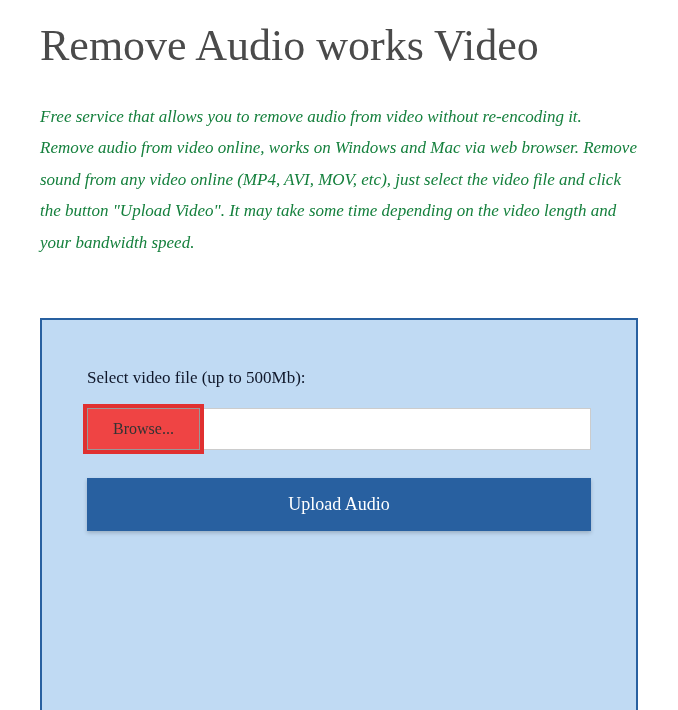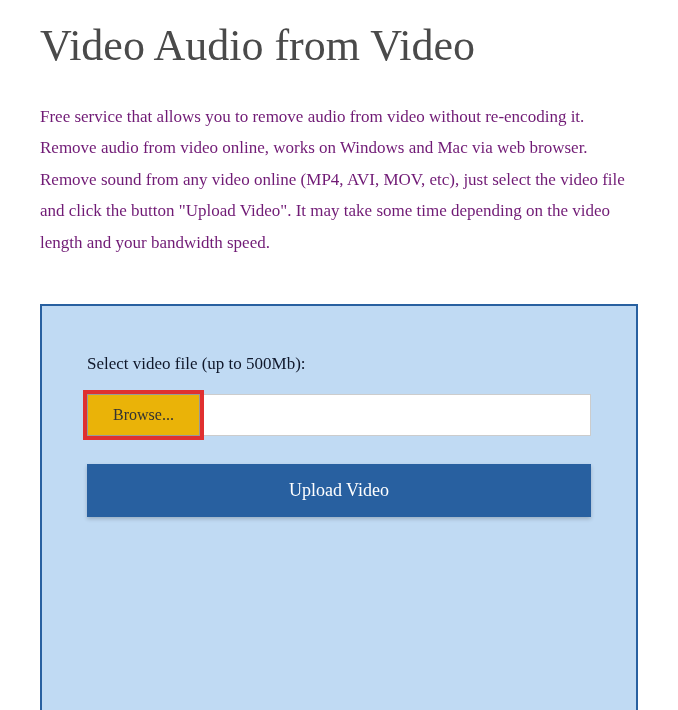--- a/index.html
+++ b/index.html
@@ -16,43 +16,44 @@
     .page-title {
       font-size: 44px;
       font-weight: normal;
       color: #4a4a4a;
       margin-bottom: 28px;
       font-family: Georgia, serif;
       line-height: 1.2;
     }
     .description {
       font-size: 17px;
-      color: #701a75;
+      color: #15803d;
       line-height: 1.85;
-      margin-bottom: 46px;
+      margin-bottom: 60px;
       font-family: Georgia, serif;
+      font-style: italic;
     }
     .upload-panel {
       background: #c0daf3;
       border: 2px solid #2860a0;
       padding: 48px 45px 280px 45px;
     }
     .select-label {
       font-size: 17px;
       color: #0f172a;
       margin-bottom: 20px;
       display: block;
       font-family: Georgia, serif;
     }
     .file-row {
       position: relative;
       margin-bottom: 28px;
     }
     .browse-button {
-      background: #eab308;
+      background: #ef4444;
       border: 1px solid #999999;
       padding: 10px 18px;
       font-size: 16px;
       color: #333333;
       cursor: pointer;
       font-family: Georgia, serif;
       position: absolute;
       left: 0;
       top: 0;
       height: 42px;
@@ -77,26 +78,26 @@
       padding: 16px 0;
       font-size: 18px;
       cursor: pointer;
       font-family: Georgia, serif;
       box-shadow: 0 2px 4px rgba(0,0,0,0.2);
     }
   </style>
 </head>
 <body>
 
-<h1 class="page-title">Video Audio from Video</h1>
+<h1 class="page-title">Remove Audio works Video</h1>
 
 <p class="description">Free service that allows you to remove audio from video without re-encoding it. Remove audio from video online, works on Windows and Mac via web browser. Remove sound from any video online (MP4, AVI, MOV, etc), just select the video file and click the button "Upload Video". It may take some time depending on the video length and your bandwidth speed.</p>
 
 <div class="upload-panel">
   <label class="select-label">Select video file (up to 500Mb):</label>
   
   <div class="file-row">
     <button class="browse-button">Browse...</button>
     <input type="text" class="file-path" readonly="" value="" style="">
   </div>
   
-  <button class="upload-button">Upload Video</button>
+  <button class="upload-button">Upload Audio</button>
 </div>
 
 </body></html>

